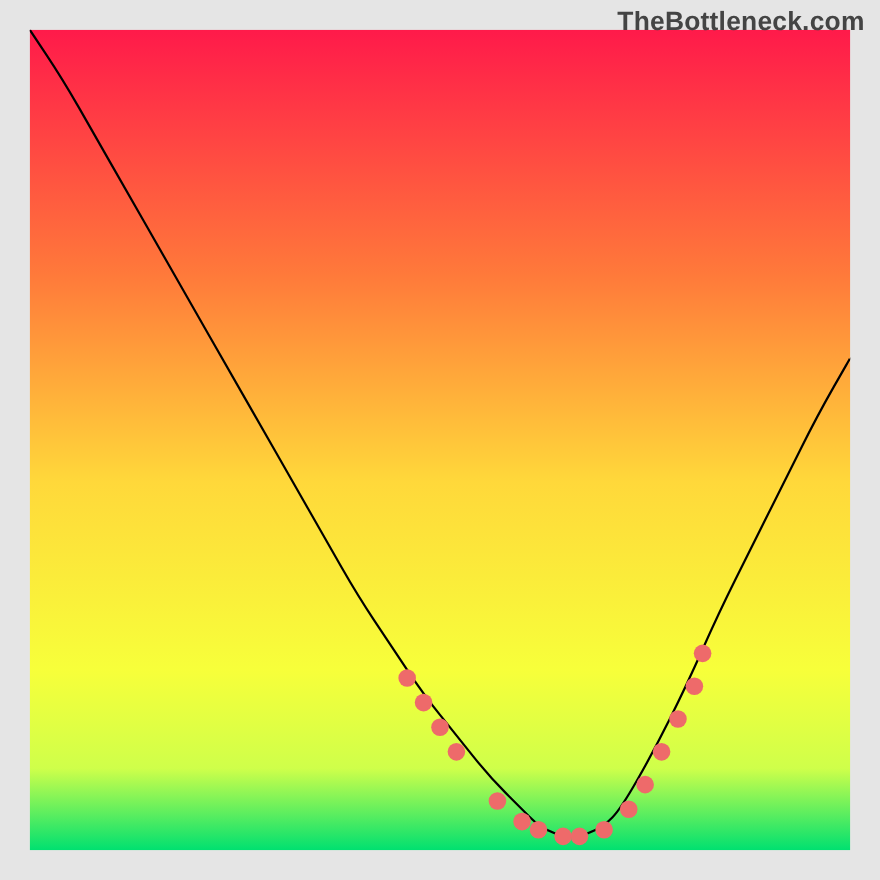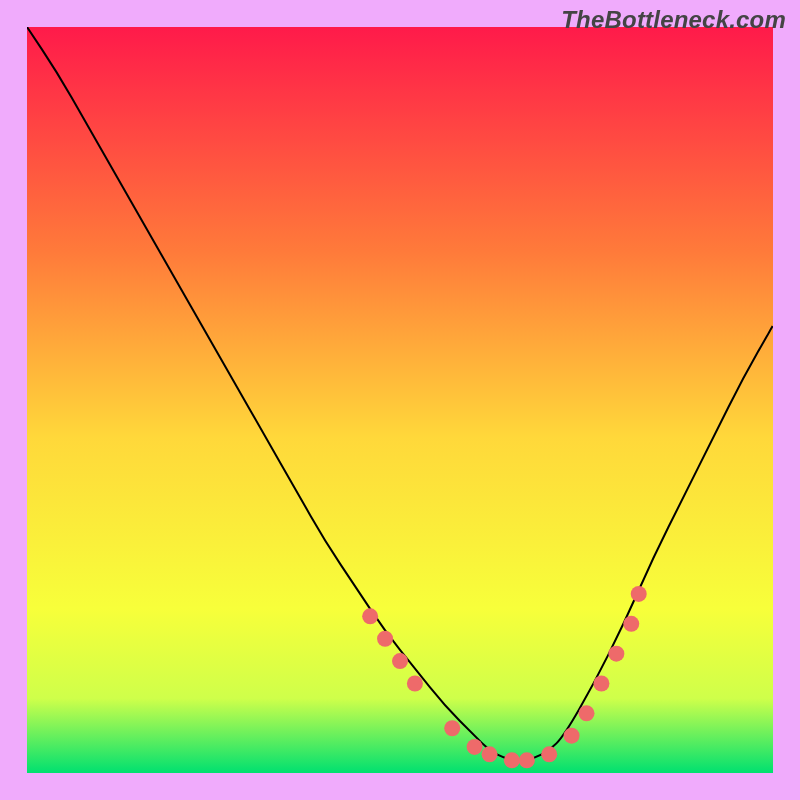--- a/index.html
+++ b/index.html
@@ -1,22 +1,21 @@
 <!DOCTYPE html>
 <html><head>
 <meta charset="utf-8">
 <style>
   * { margin: 0; padding: 0; box-sizing: border-box; }
   html, body { width: 800px; height: 800px; overflow: hidden; background: #000; }
   .frame {
     position: relative;
     width: 800px;
     height: 800px;
-    background: #f0abfc;
-    font-style: italic;
+    background: #e5e5e5;
   }
   .watermark {
     position: absolute;
     top: 6px;
     right: 14px;
     color: #444;
     font-family: Arial, Helvetica, sans-serif;
     font-size: 24px;
     font-weight: bold;
     letter-spacing: 0.2px;

